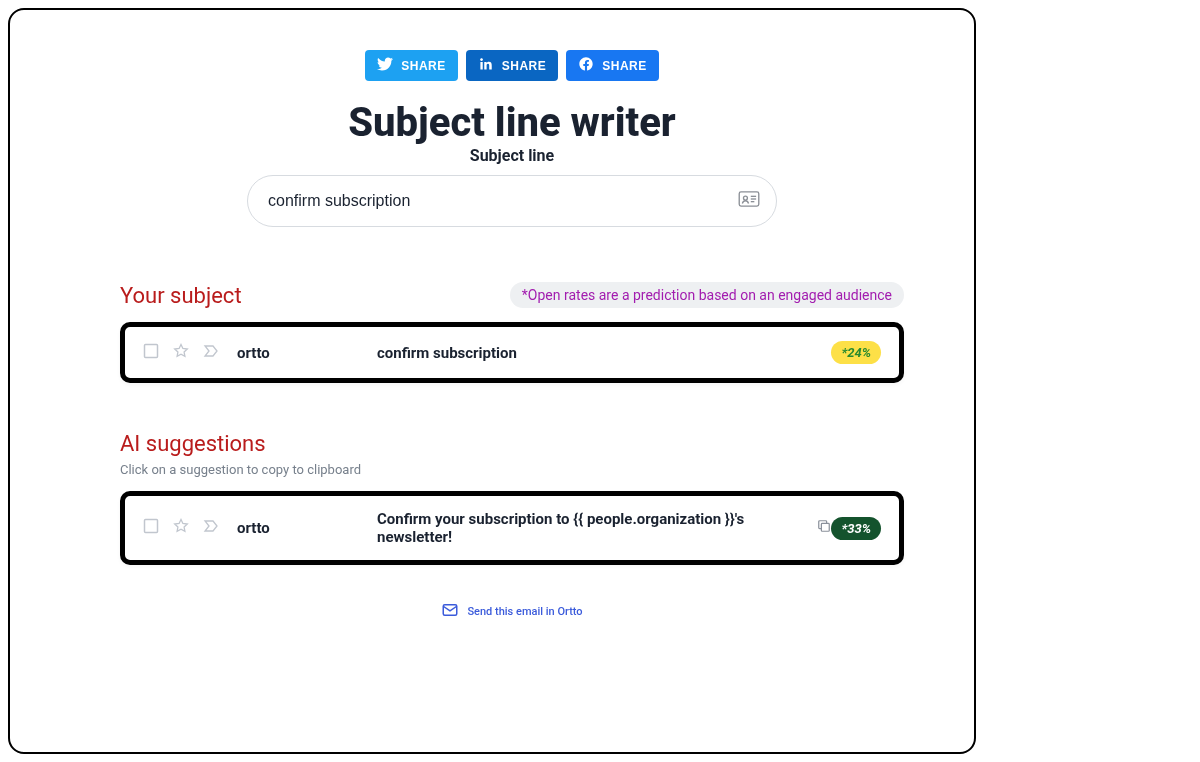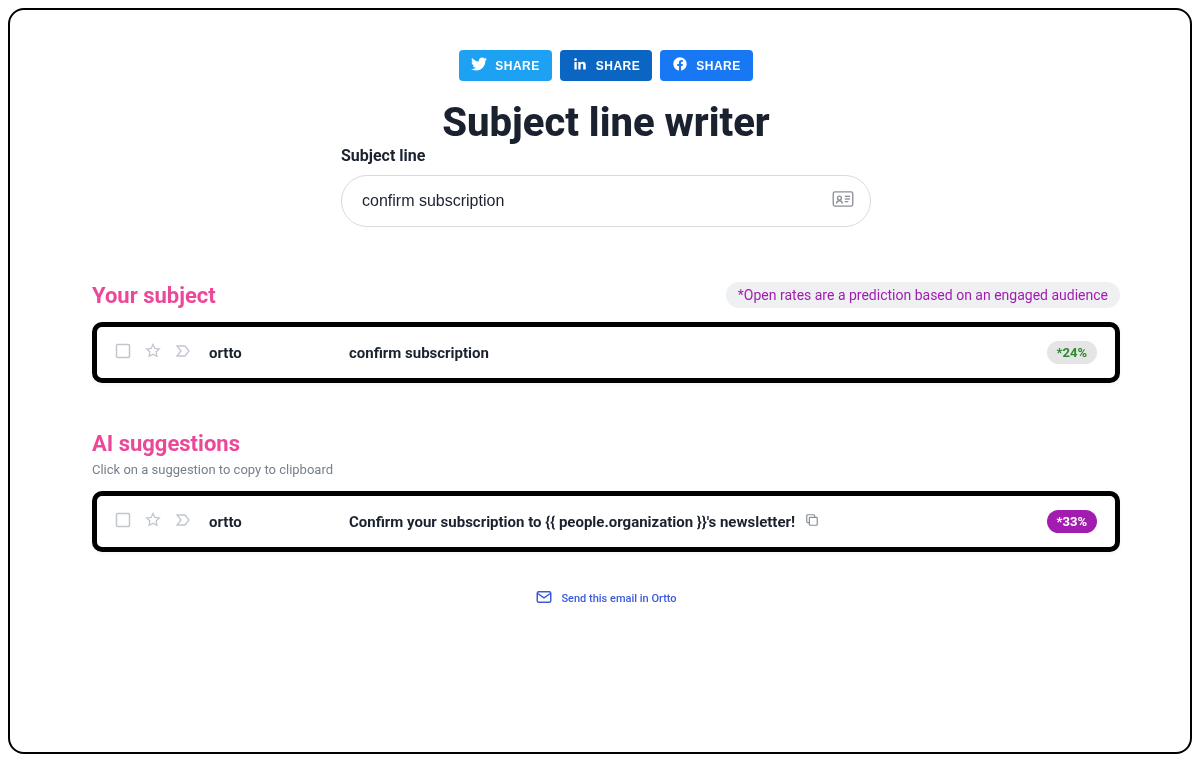--- a/index.html
+++ b/index.html
@@ -5,27 +5,27 @@
   * { box-sizing: border-box; margin: 0; padding: 0; }
   body {
     font-family: -apple-system, BlinkMacSystemFont, "Segoe UI", Roboto, Helvetica, Arial, sans-serif;
     background: #fff;
     color: #1a2230;
     width: 1200px;
     height: 762px;
     overflow: hidden;
   }
   .frame {
-    width: 1184px;
+    width: 968px;
     height: 746px;
     margin: 8px;
     border: 2px solid #000;
     border-radius: 16px;
     background: #fff;
-    padding: 40px 70px 20px 82px;
+    padding: 40px 70px 20px 110px;
   }
   .share-row {
     display: flex;
     justify-content: center;
     gap: 8px;
     margin-bottom: 18px;
   }
   .share-btn {
     display: inline-flex;
     align-items: center;
@@ -61,20 +61,21 @@
   .input-block {
     width: 530px;
     margin: 0 auto 55px auto;
   }
   .input-label {
     font-size: 16px;
     font-weight: 700;
     color: #1a2230;
     margin-bottom: 10px;
     display: block;
+    text-align: center;
   }
   .input-wrap {
     position: relative;
     border: 1px solid #d7dbe0;
     border-radius: 26px;
     height: 52px;
     display: flex;
     align-items: center;
     padding: 0 46px 0 20px;
   }
@@ -95,22 +96,22 @@
   }
 
   .section-row {
     display: flex;
     justify-content: space-between;
     align-items: center;
     margin-bottom: 14px;
   }
   .section-title {
     font-size: 22px;
-    font-weight: 700;
-    color: #ec4899;
+    font-weight: 400;
+    color: #b91c1c;
   }
   .note-pill {
     font-size: 14px;
     color: #a21caf;
     background: #eef0f2;
     padding: 5px 12px;
     border-radius: 14px;
   }
   .section-sub {
     font-size: 13px;
@@ -151,22 +152,22 @@
     align-items: center;
     gap: 10px;
   }
   .copy-icon { color: #8b919b; }
   .rate-pill {
     font-size: 13px;
     font-weight: 700;
     padding: 4px 10px;
     border-radius: 12px;
   }
-  .rate-light { background: #e5e5e5; color: #2a8a2e; }
-  .rate-dark { background: #a21caf; color: #fff; }
+  .rate-light { background: #fde047; color: #2a8a2e; font-style: italic; }
+  .rate-dark { background: #14532d; color: #fff; font-style: italic; }
 
   .footer-link {
     display: flex;
     justify-content: center;
     align-items: center;
     gap: 8px;
     font-size: 11px;
     color: #3b5bdb;
     font-weight: 500;
     cursor: pointer;

